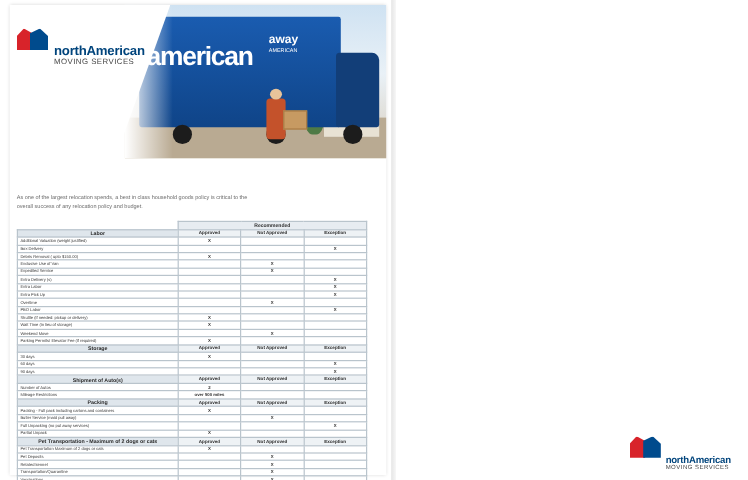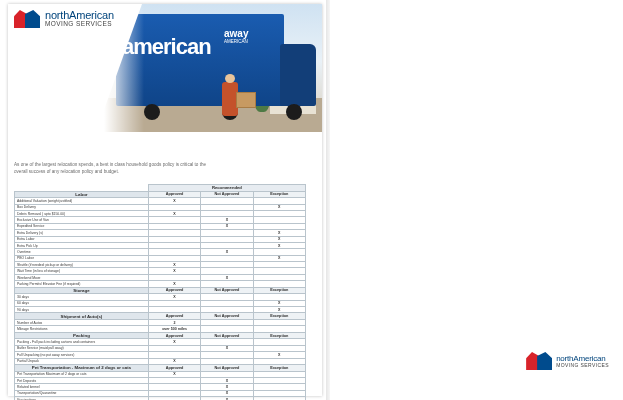--- a/index.html
+++ b/index.html
@@ -16,21 +16,21 @@
   .left{position:absolute;left:0;top:0;width:330px;height:400px;background:#ffffff;}
   .left-inner{position:absolute;left:8px;top:4px;width:314px;height:392px;background:#fff;
     box-shadow:0 0 3px rgba(0,0,0,.25);}
   .logo{position:absolute;left:14px;top:10px;display:flex;align-items:center;gap:5px;}
   .logo-mark{width:26px;height:18px;position:relative;}
   .logo-mark .red{position:absolute;left:0;top:0;width:13px;height:18px;background:#d8232a;
     clip-path:polygon(0 35%,45% 0,100% 22%,100% 100%,0 100%);}
   .logo-mark .blue{position:absolute;left:11px;top:0;width:15px;height:18px;background:#004b8d;
     clip-path:polygon(0 22%,55% 0,100% 35%,100% 100%,0 100%);}
   .logo-text{line-height:1;}
-  .logo-text .l1{font-size:11px;font-weight:normal;color:#00447c;letter-spacing:-.2px;}
+  .logo-text .l1{font-size:11px;font-weight:bold;color:#00447c;letter-spacing:-.2px;margin-top:28px;}
   .logo-text .l2{font-size:6.5px;color:#444;letter-spacing:.4px;}
 
   .hero{position:absolute;left:104px;top:4px;width:218px;height:128px;overflow:hidden;}
   .hero .sky{position:absolute;inset:0;background:linear-gradient(180deg,#cfe2f2 0%,#e9f1f7 45%,#d9cdbb 100%);}
   .hero .ground{position:absolute;left:0;bottom:0;width:100%;height:34px;background:#b9aa92;}
   .hero .truck-side{position:absolute;left:12px;top:10px;width:168px;height:92px;
     background:linear-gradient(180deg,#1a5cb0 0%,#0f4488 100%);border-radius:2px;}
   .hero .truck-text{position:absolute;left:18px;top:30px;color:#fff;font-size:22px;font-weight:bold;
     letter-spacing:-1px;font-family:"Liberation Sans",sans-serif;}
   .hero .truck-logo{position:absolute;left:120px;top:24px;color:#fff;font-size:10px;font-weight:bold;}

